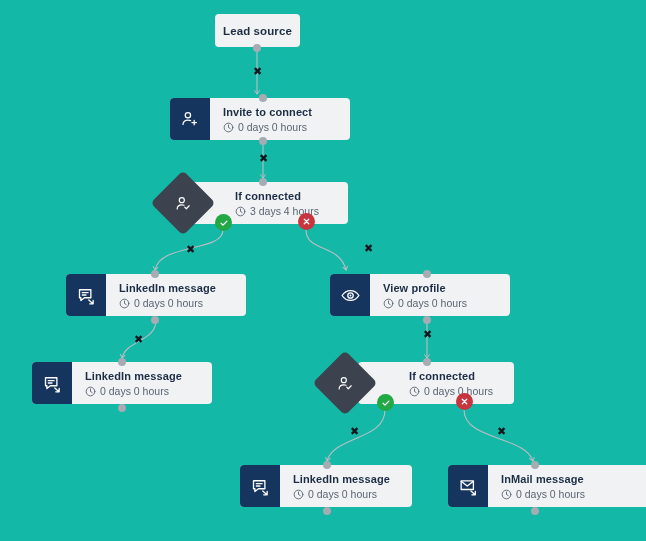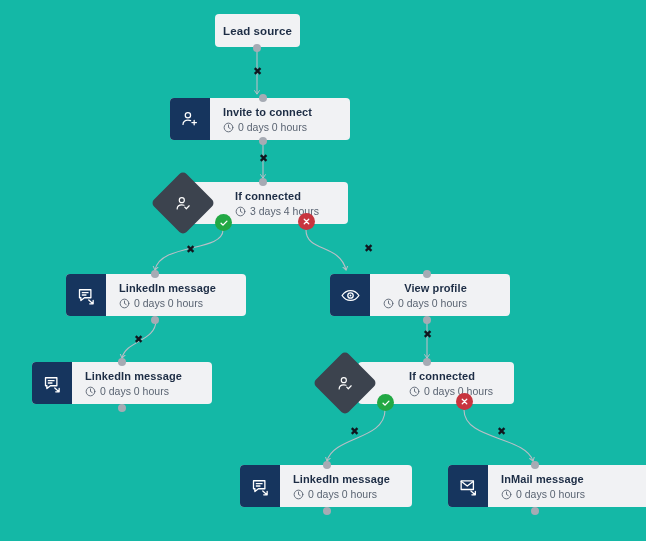--- a/index.html
+++ b/index.html
@@ -244,21 +244,21 @@
           <circle cx="12" cy="12" r="9.5"></circle>
           <path d="M12 6.5V12l3.6 2.2"></path>
         </svg>
         <span>0 days 0 hours</span>
       </div>
     </div>
   </div>
   <div class="port" style="left:151px; top:270px;"></div>
   <div class="port" style="left:151px; top:316px;"></div>
 
-  <div class="node" style="left:330px; top:274px; width:180px; height:42px;text-align:right;">
+  <div class="node" style="left:330px; top:274px; width:180px; height:42px;">
     <div class="node-icon">
       <svg width="21" height="21" viewBox="0 0 24 24" fill="none" stroke="#ffffff" stroke-width="1.5" stroke-linecap="round" stroke-linejoin="round">
         <path d="M2.4 12S6 6.4 12 6.4 21.6 12 21.6 12 18 17.6 12 17.6 2.4 12 2.4 12z"></path>
         <circle cx="12" cy="12" r="3.1"></circle>
         <circle cx="12" cy="12" r="1.1" fill="#ffffff" stroke="none"></circle>
       </svg>
     </div>
     <div class="node-body">
       <div class="node-title">View profile</div>
       <div class="node-sub">

